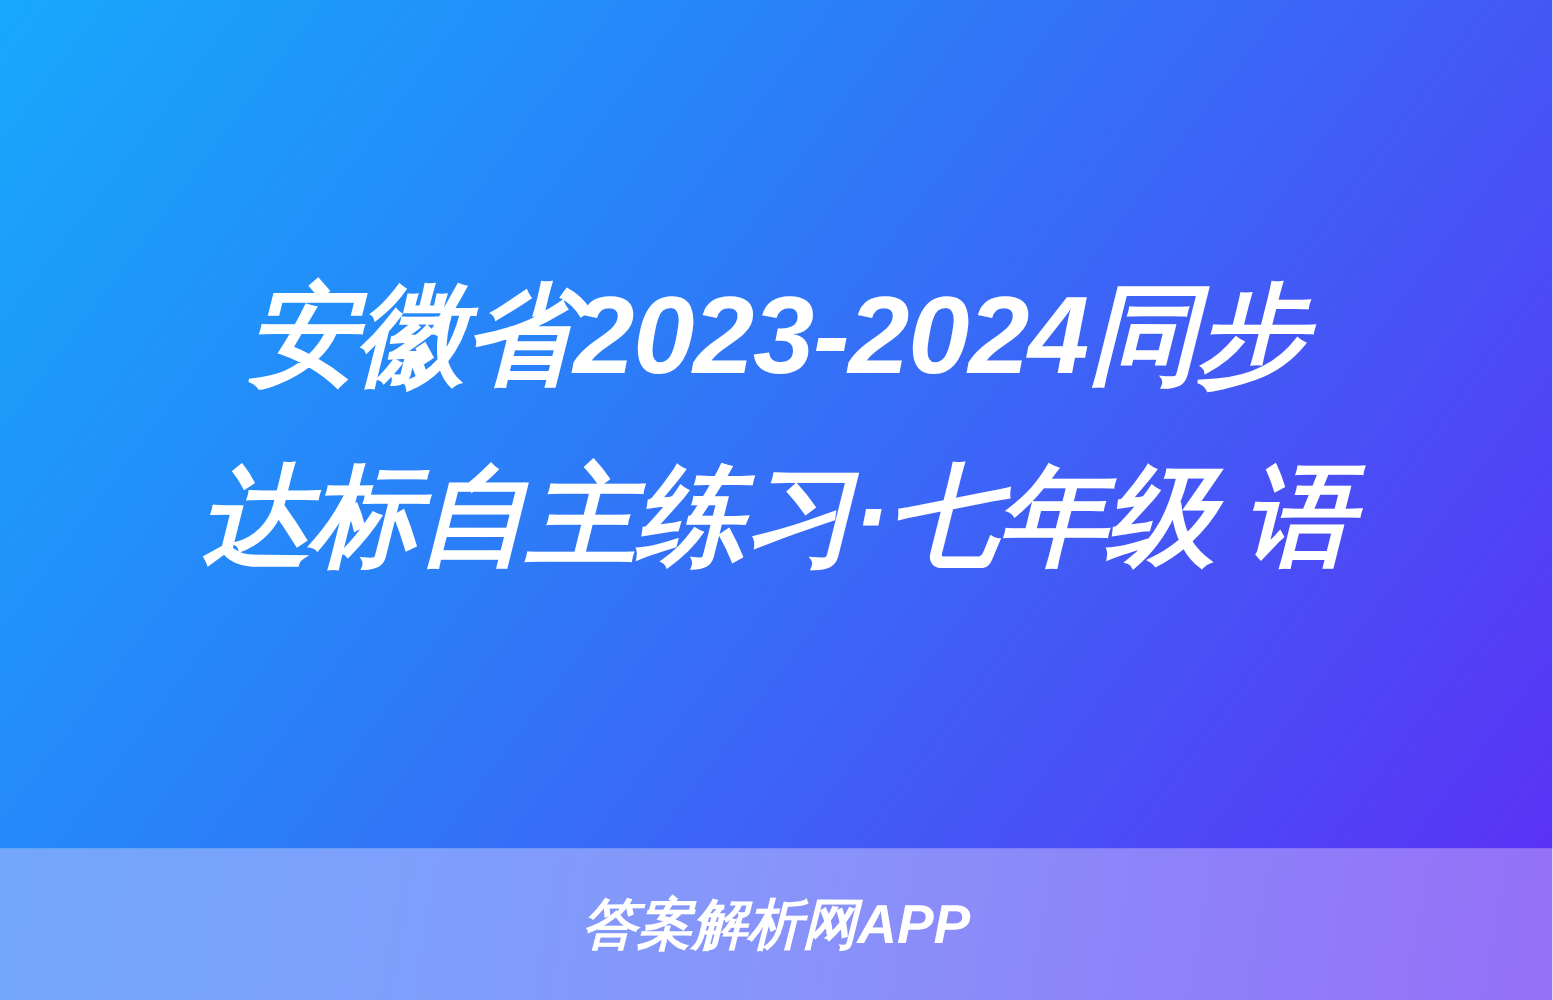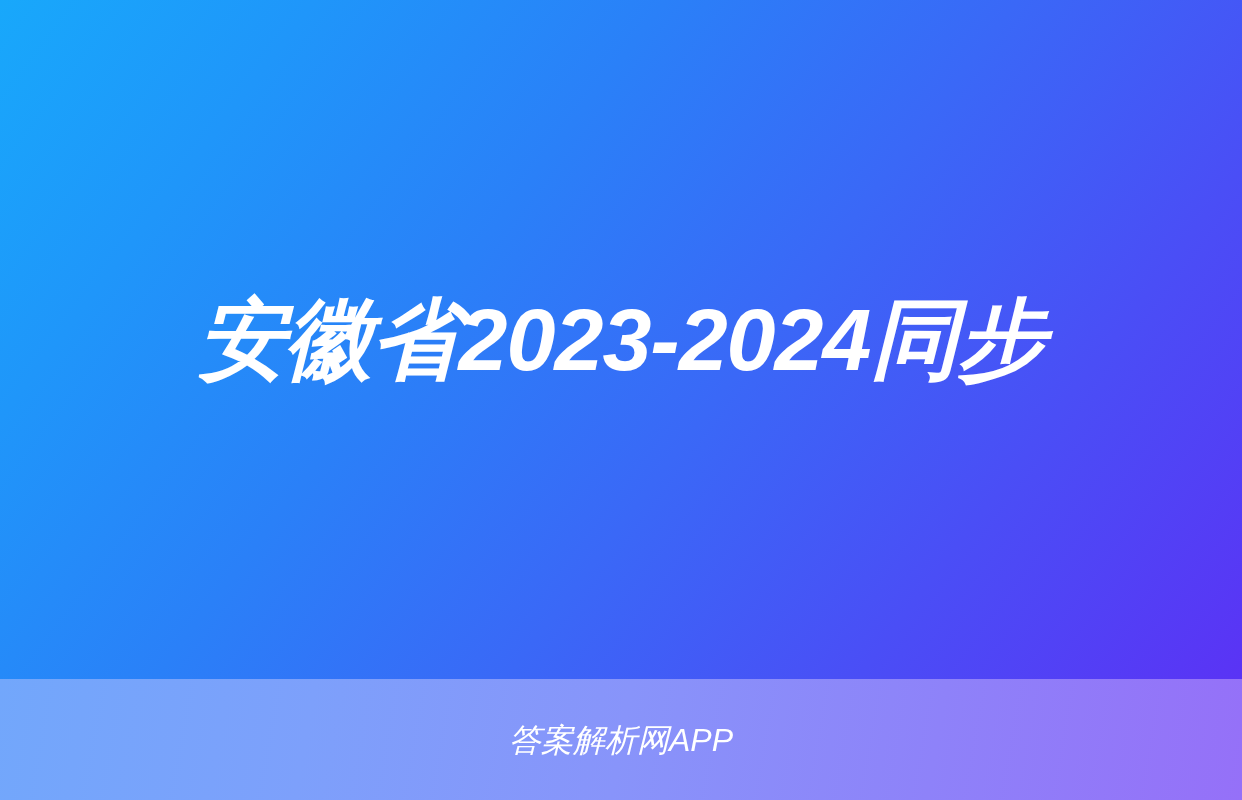--- a/index.html
+++ b/index.html
@@ -75,37 +75,38 @@
         #8e82f9 75%,
         #9570f8 100%);
     display: flex;
     align-items: center;
     justify-content: center;
   }
 
   .watermark-text {
     color: #ffffff;
     font-family: "Liberation Sans", "DejaVu Sans", sans-serif;
-    font-weight: normal;
+    font-weight: bold;
     font-style: italic;
-    font-size: 32px;
+    font-size: 44px;
     line-height: 44px;
     letter-spacing: 0px;
     white-space: nowrap;
     -webkit-font-smoothing: antialiased;
   }
 </style>
 </head>
 <body>
 
 <div class="cover-card">
 
   <div class="title-band">
     <div class="title-stack">
       <span class="title-line">安徽省2023-2024同步</span>
+      <span class="title-line">达标自主练习·七年级 语</span>
     </div>
   </div>
 
   <div class="watermark-band">
     <span class="watermark-text">答案解析网APP</span>
   </div>
 
 </div>
 
 </body></html>

